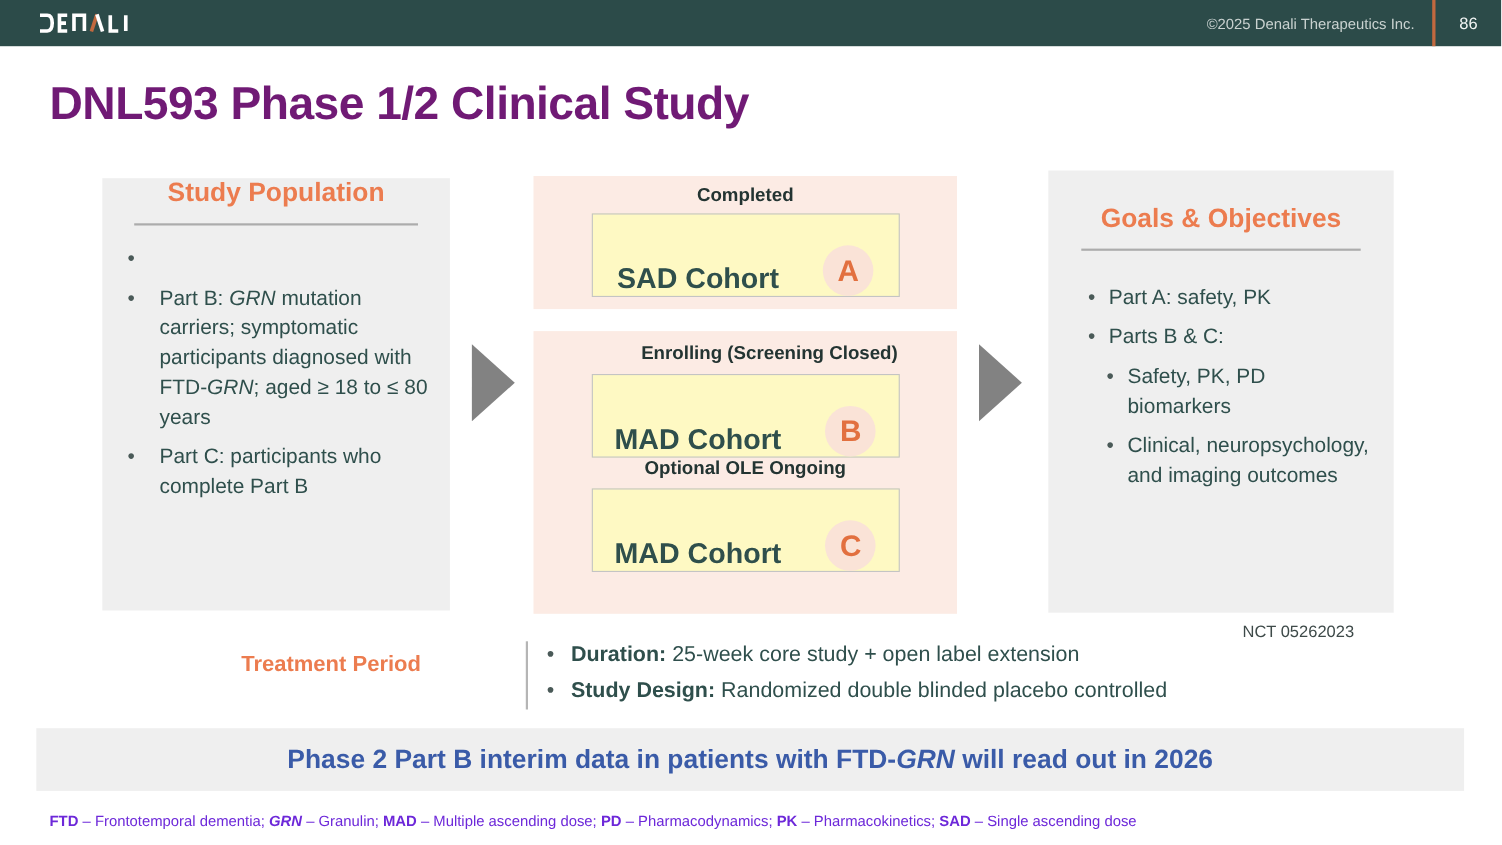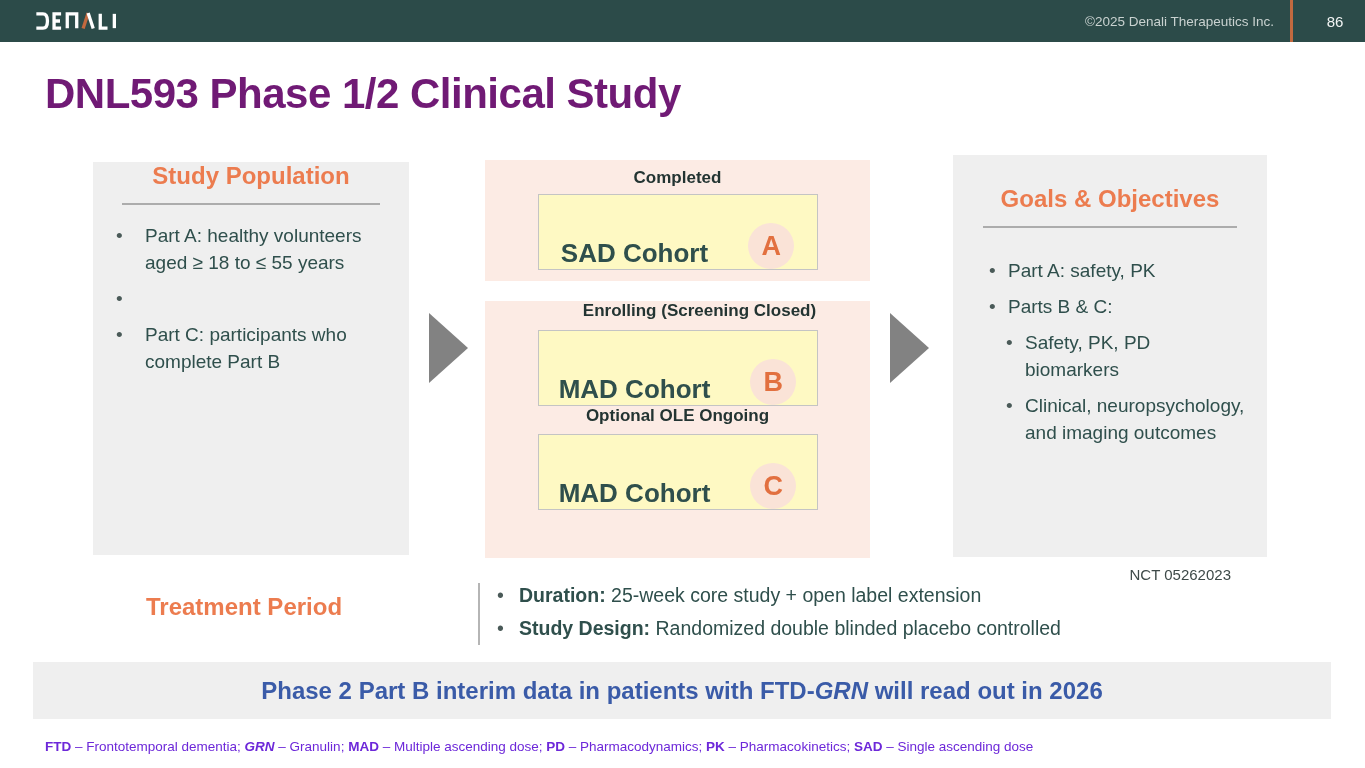--- a/index.html
+++ b/index.html
@@ -9,21 +9,21 @@
   }
   
   .topbar{
     position:absolute;left:0;top:0;width:1365px;height:42px;background:#2C4B49;
     display:flex;align-items:center;
   }
   .logo{margin-left:30px;display:block;}
   .topbar-right{margin-left:auto;display:flex;align-items:center;height:100%;}
   .copyright{color:#C9D2D0;font-size:13.5px;}
   .topbar-divider{width:3px;height:42px;background:#C2693F;margin-left:16px;}
-  .page-number{color:#F2F5F4;font-size:15px;width:60px;text-align:center;padding-left:12px;}
+  .page-number{color:#F2F5F4;font-size:15px;width:60px;text-align:center;}
   
   .slide-title{
     position:absolute;left:45px;top:70px;margin:0;
     font-size:42px;font-weight:700;color:#701a75;letter-spacing:-0.5px;
   }
   
   .panel{position:absolute;background:#EFEFEF;}
   .panel-left{left:93px;top:162px;width:316px;height:393px;}
   .panel-right{left:953px;top:155px;width:314px;height:402px;}
   .panel-heading{
@@ -44,21 +44,21 @@
   .sub-bullets li{display:flex;margin-bottom:9px;}
   .sub-bullets .marker{width:17px;flex-shrink:0;padding-left:0;color:#4A5A58;}
   
   .pink{position:absolute;background:#FCEBE4;}
   .pink-top{left:485px;top:160px;width:385px;height:121px;}
   .pink-bottom{left:485px;top:301px;width:385px;height:257px;}
   .status{
     text-align:center;font-size:17px;font-weight:700;color:#233432;
   }
   .pink-top .status{padding-top:8px;}
-  .status-enrolling{margin-left:44px;}
+  .status-enrolling{padding-top:10px;margin-left:44px;}
   .status-ole{}
   .cohort-card{
     width:278px;height:74px;margin:6px auto 0;background:#fef9c3;border:1px solid #C4C4C4;
     display:flex;align-items:flex-end;justify-content:center;gap:40px;
   }
   .card-b{margin-top:9px;}
   .card-c{margin-top:8px;}
   .cohort-name{font-size:26px;font-weight:700;color:#2F4F4C;}
   .badge{
     width:46px;height:46px;border-radius:50%;background:#FAE3D7;
@@ -71,22 +71,22 @@
     border-top:35px solid transparent;border-bottom:35px solid transparent;
     border-left:39px solid #828282;
   }
   .arrow-1{left:429px;top:313px;}
   .arrow-2{left:890px;top:313px;}
   
   .nct{position:absolute;left:923px;top:566px;width:308px;text-align:right;
     font-size:15px;color:#3E4A49;}
   
   .tp-heading{
-    position:absolute;left:146px;top:593px;width:310px;text-align:left;
-    font-size:24px;font-weight:700;color:#EC7C4F;
+    position:absolute;left:146px;top:593px;width:310px;text-align:center;
+    font-size:20px;font-weight:700;color:#EC7C4F;
   }
   .tp-divider{position:absolute;left:478px;top:583px;width:2px;height:62px;background:#B5B5B5;}
   .tp-bullets{position:absolute;left:497px;top:579px;}
   .tp-row{display:flex;align-items:baseline;font-size:19.5px;line-height:33px;color:#2F4F4C;}
   .tp-row .marker{width:22px;flex-shrink:0;color:#4A5A58;}
   .tp-label{font-weight:700;}
   
   .banner{
     position:absolute;left:33px;top:662px;width:1298px;height:57px;background:#EFEFEF;
     display:flex;align-items:center;justify-content:center;
@@ -120,24 +120,24 @@
   </header>
 
   <h1 class="slide-title">DNL593 Phase 1/2 Clinical Study</h1>
 
   <section class="panel panel-left">
     <h2 class="panel-heading">Study Population</h2>
     <div class="panel-rule"></div>
     <ul class="bullets">
       <li>
         <span class="marker">•</span>
-        <span class="bullet-text"><span>Part A: healthy volunteers aged ≥ 18 to ≤ 55 years</span></span>
-      </li>
-      <li>
-        <span class="marker">•</span>
+      </li>
+      <li>
+        <span class="marker">•</span>
+        <span class="bullet-text"><span>Part B: </span><span style="font-style: italic;">GRN</span><span> mutation carriers; symptomatic participants diagnosed with FTD-</span><span style="font-style: italic;">GRN</span><span>; aged ≥ 18 to ≤ 80 years</span></span>
       </li>
       <li>
         <span class="marker">•</span>
         <span class="bullet-text"><span>Part C: participants who complete Part B</span></span>
       </li>
     </ul>
   </section>
 
   <div class="arrow arrow-1"></div>
 

